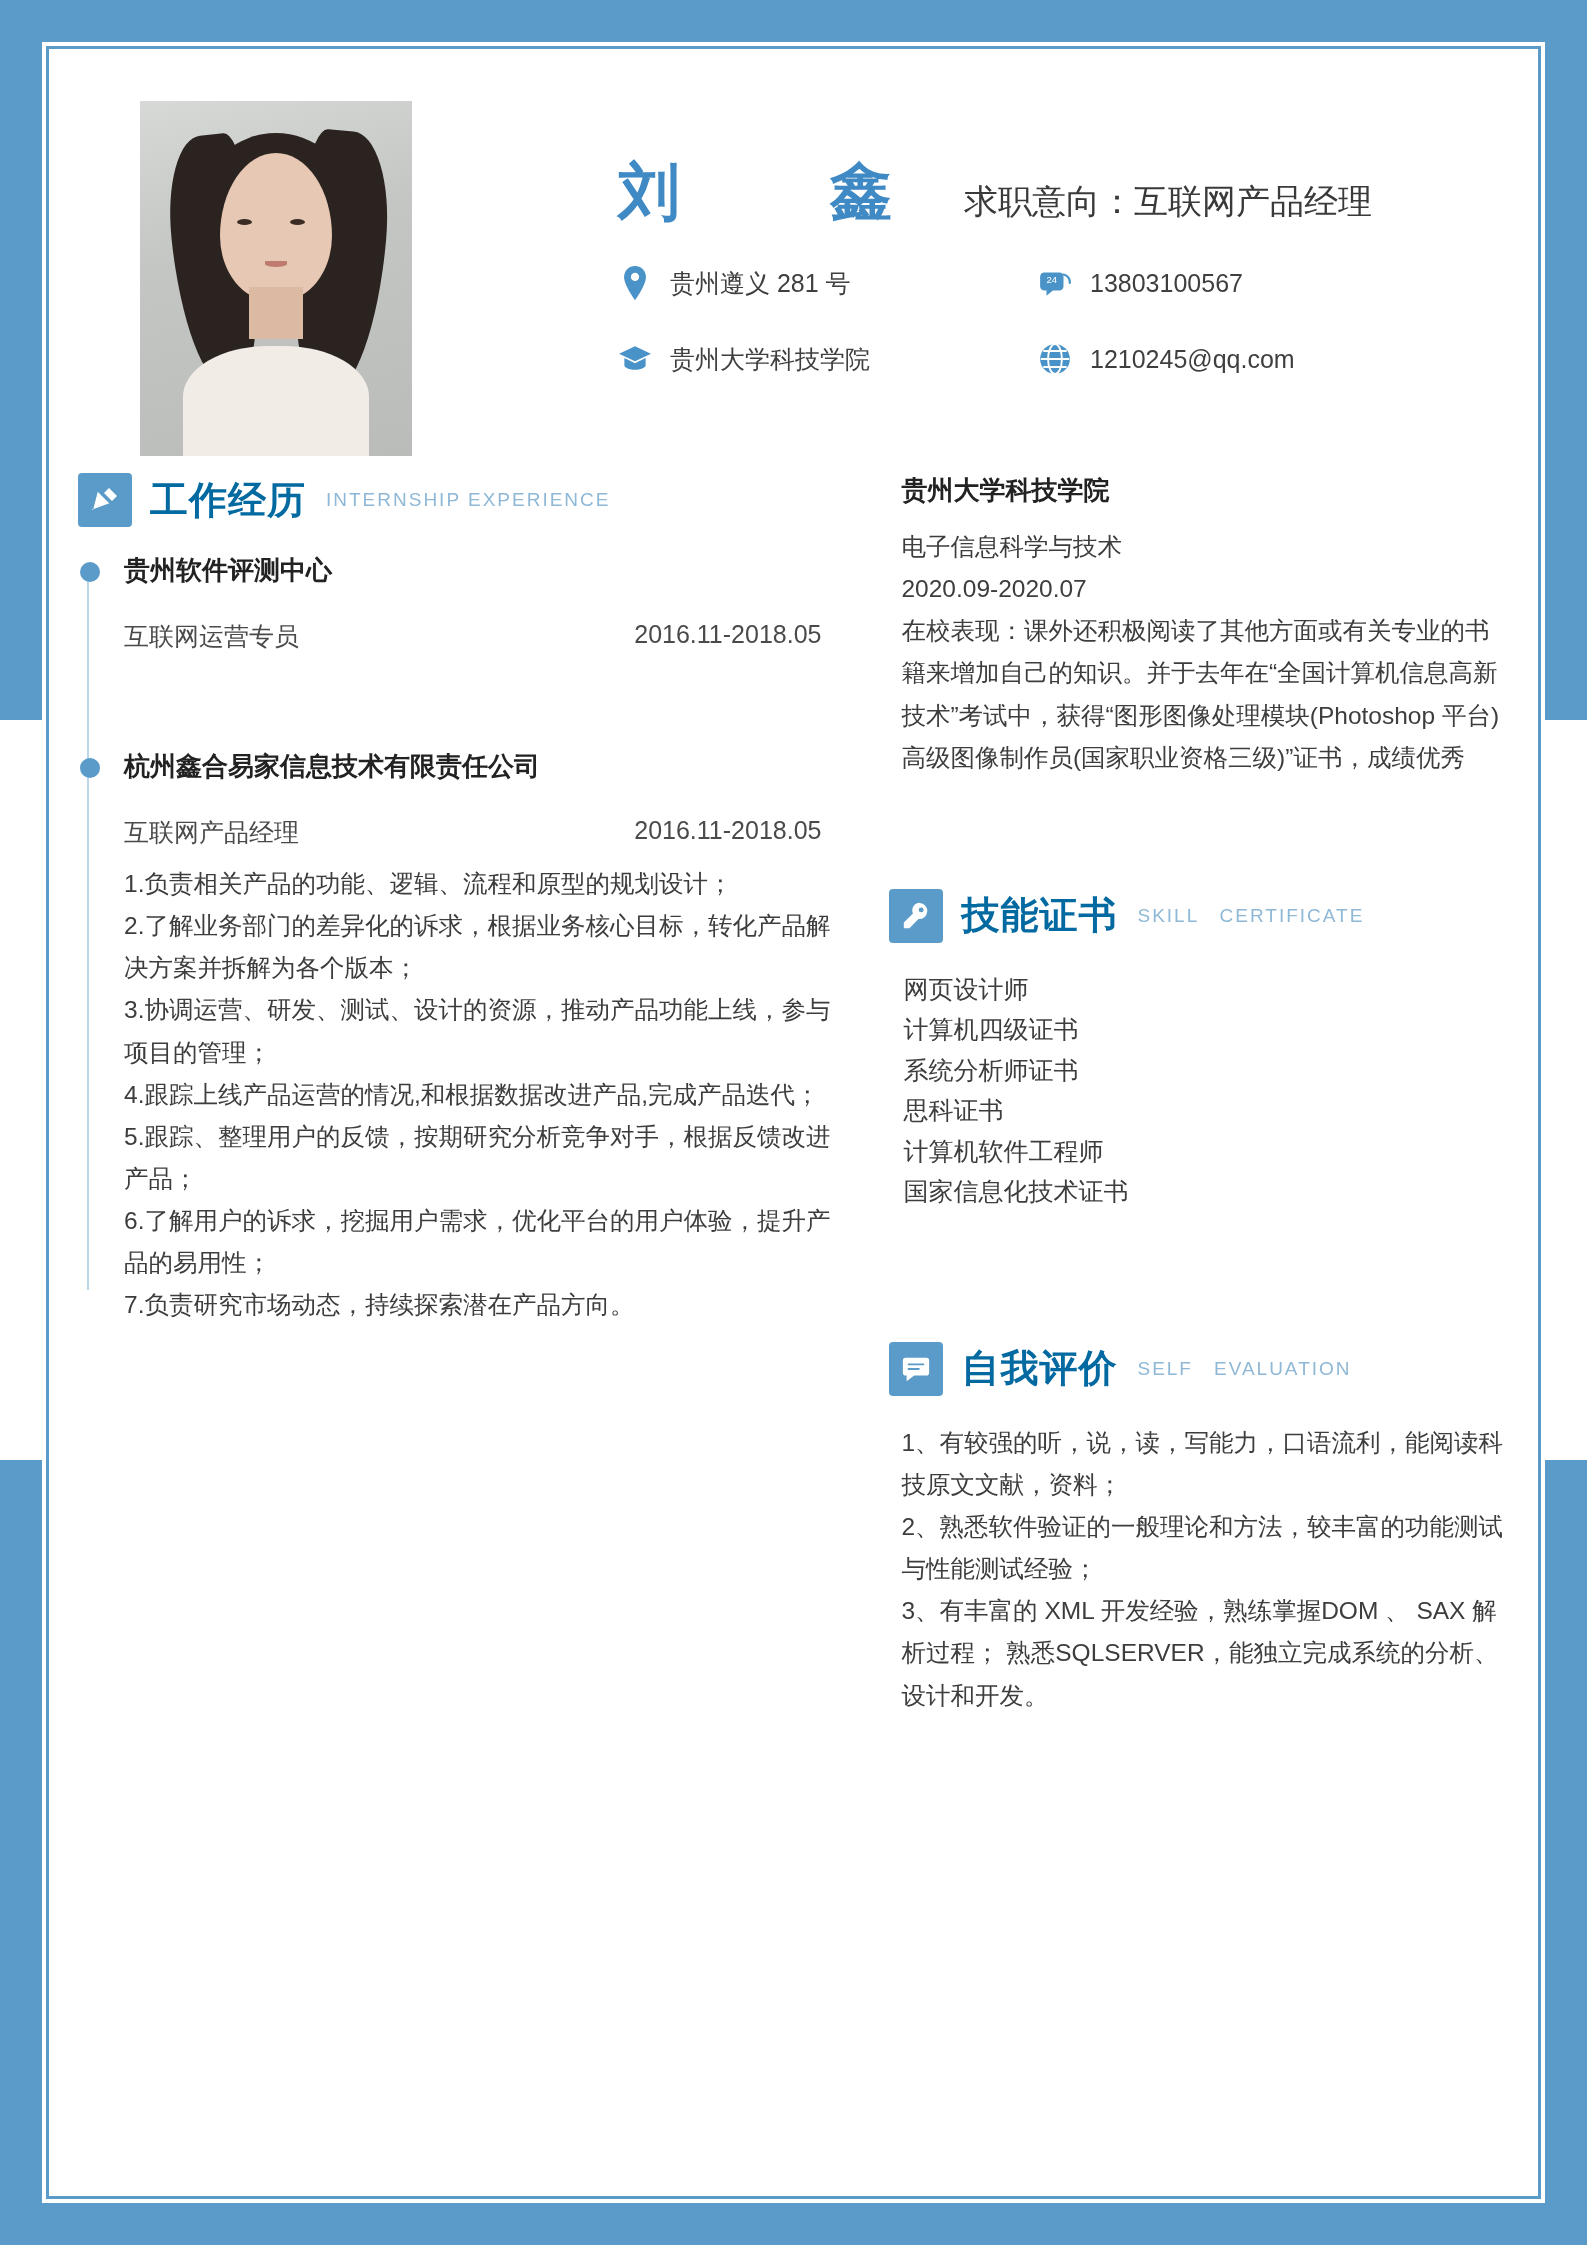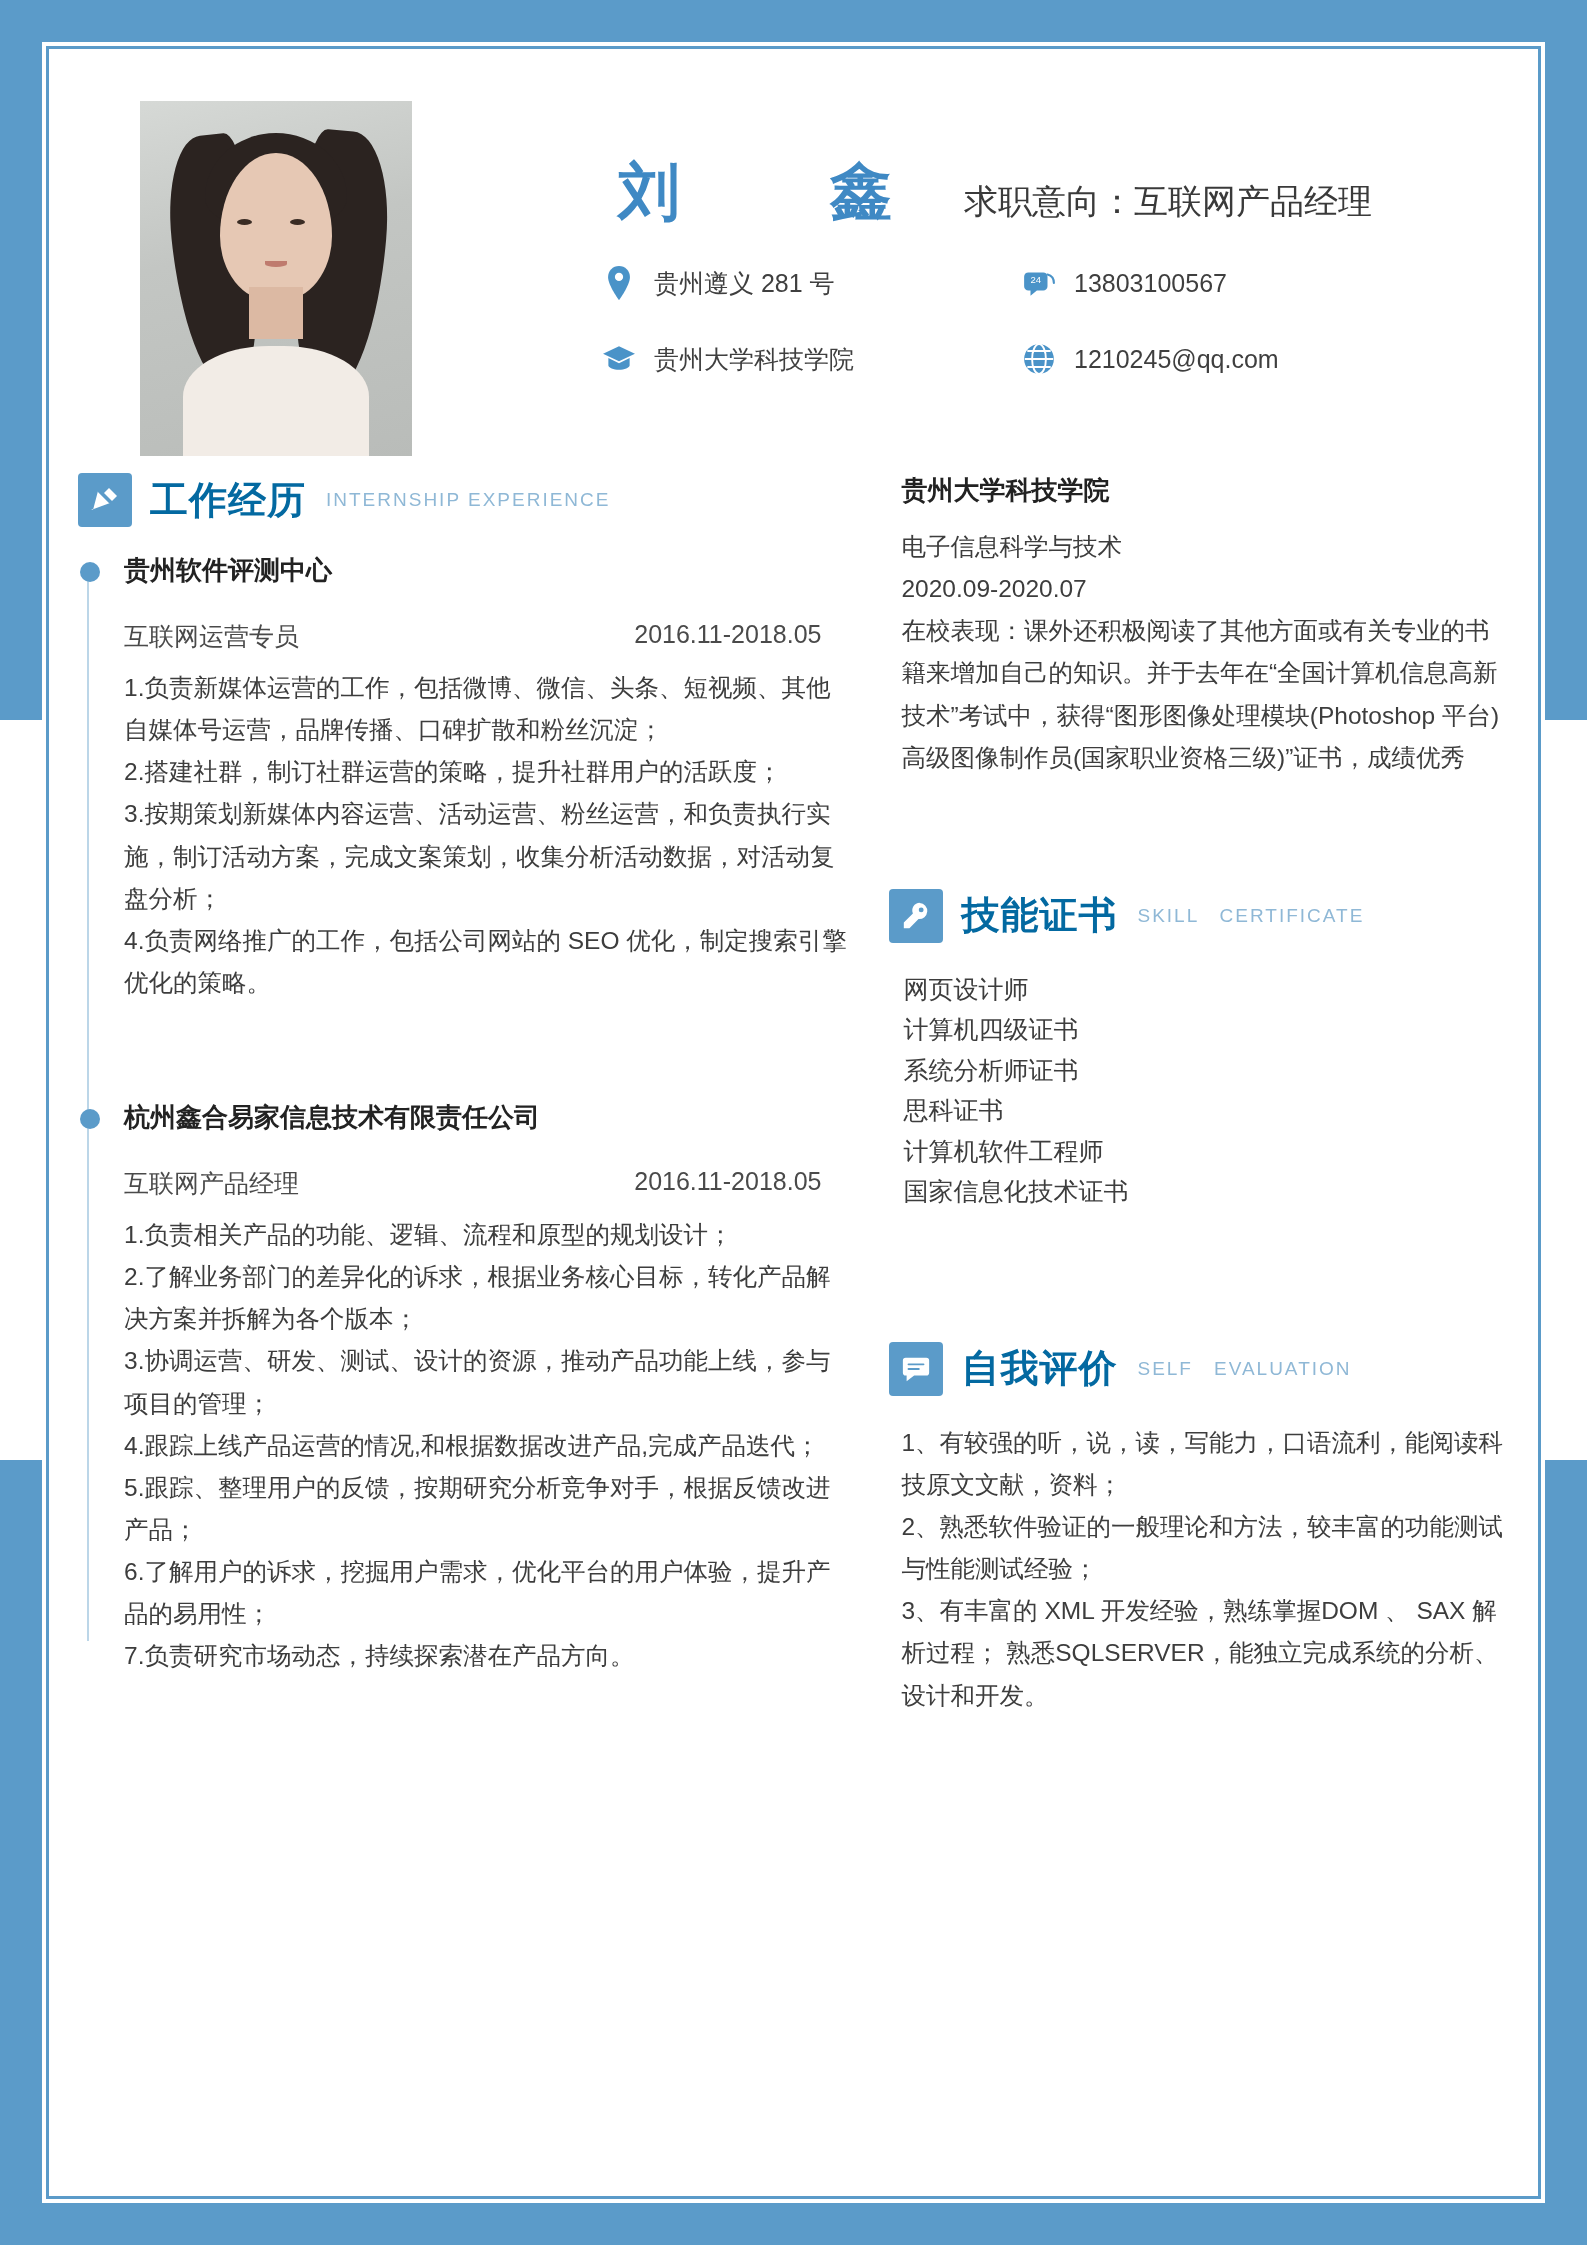--- a/index.html
+++ b/index.html
@@ -154,21 +154,21 @@
     letter-spacing: 44px;
   }
   .objective {
     font-size: 34px;
     color: #3a3a3a;
     margin-left: 28px;
   }
 
   .contact-grid {
     position: absolute;
-    left: 524px; top: 188px;
+    left: 540px; top: 188px;
     width: 860px;
   }
   .contact-row {
     display: flex;
     margin-bottom: 42px;
   }
   .contact-item {
     display: flex;
     align-items: center;
     font-size: 25px;
@@ -394,24 +394,20 @@
 
         <div class="timeline">
 
           <div class="job">
             <span class="dot"></span>
             <div class="job-company">贵州软件评测中心</div>
             <div class="job-meta">
               <span>互联网运营专员</span>
               <span>2016.11-2018.05</span>
             </div>
-            <div class="job-desc">1.负责新媒体运营的工作，包括微博、微信、头条、短视频、其他自媒体号运营，品牌传播、口碑扩散和粉丝沉淀；
-2.搭建社群，制订社群运营的策略，提升社群用户的活跃度；
-3.按期策划新媒体内容运营、活动运营、粉丝运营，和负责执行实施，制订活动方案，完成文案策划，收集分析活动数据，对活动复盘分析；
-4.负责网络推广的工作，包括公司网站的 SEO 优化，制定搜索引擎优化的策略。</div>
           </div>
 
           <div class="job">
             <span class="dot"></span>
             <div class="job-company">杭州鑫合易家信息技术有限责任公司</div>
             <div class="job-meta">
               <span>互联网产品经理</span>
               <span>2016.11-2018.05</span>
             </div>
             <div class="job-desc">1.负责相关产品的功能、逻辑、流程和原型的规划设计；

